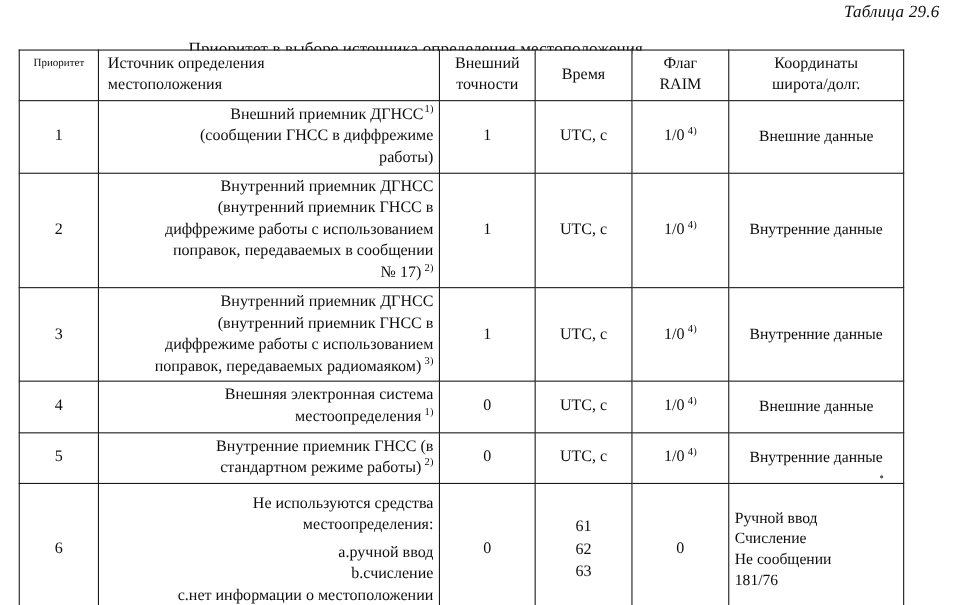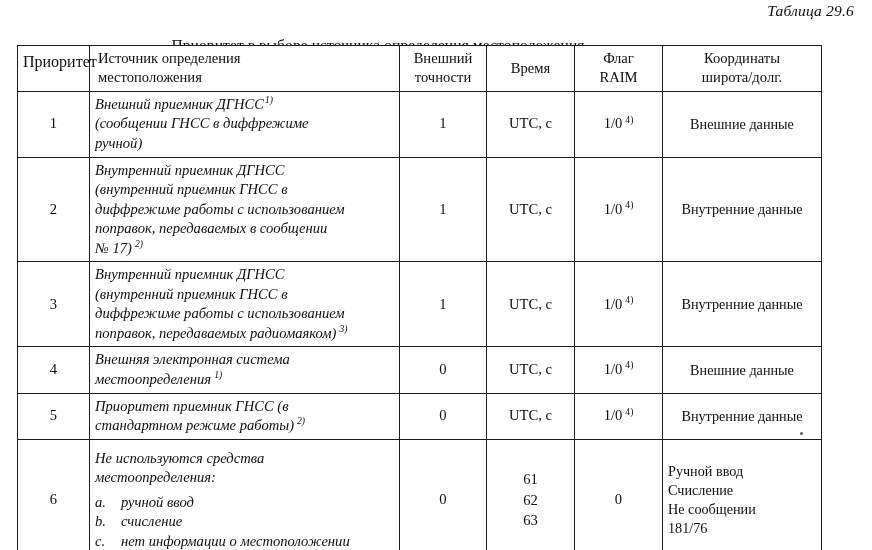--- a/index.html
+++ b/index.html
@@ -76,21 +76,21 @@
   col.c-coord { width: 159px; }
 
   
   thead td {
     text-align: center;
     vertical-align: top;
     padding-top: 4px;
     padding-bottom: 4px;
   }
   thead td.h-prio {
-    font-size: 16px;
+    font-size: 10px;
     vertical-align: top;
     padding-top: 5px;
   }
   thead td.h-src {
     text-align: left;
     padding-left: 8px;
     font-size: 14.6px;
   }
   thead td.h-center {
     font-size: 14.6px;
@@ -98,27 +98,26 @@
   }
 
   
   td.prio {
     text-align: center;
     vertical-align: top;
     padding-top: 6px;
     font-size: 14.6px;
   }
   td.src {
-    text-align: left;
+    text-align: right;
     vertical-align: top;
     padding-top: 5px;
     padding-left: 8px;
     font-size: 14.6px;
     line-height: 1.34;
-    font-style: italic;
   }
   td.num {
     text-align: center;
     font-size: 14.6px;
   }
   td.coord {
     text-align: left;
     padding-left: 10px;
     font-size: 14.2px;
   }
@@ -221,21 +220,21 @@
           </td>
         </tr>
       </thead>
 
       <tbody id="tbody">
           <tr style="height: 66px;">
             <td class="prio">1</td>
             <td class="src">
               <span class="line">Внешний приемник ДГНСС<sup class="ref">1)</sup></span>
               <span class="line">(сообщении ГНСС в диффрежиме</span>
-              <span class="line">ручной)</span>
+              <span class="line">работы)</span>
             </td>
             <td class="num">1</td>
             <td class="num">UTC, с</td>
             <td class="num">1/0<sup class="ref-sp">4)</sup></td>
             <td class="coord centered">Внешние данные</td>
           </tr>
           <tr style="height: 98px;">
             <td class="prio">2</td>
             <td class="src">
               <span class="line">Внутренний приемник ДГНСС</span>
@@ -269,21 +268,21 @@
               <span class="line">местоопределения<sup class="ref-sp">1)</sup></span>
             </td>
             <td class="num">0</td>
             <td class="num">UTC, с</td>
             <td class="num">1/0<sup class="ref-sp">4)</sup></td>
             <td class="coord centered">Внешние данные</td>
           </tr>
           <tr style="height: 40px;">
             <td class="prio">5</td>
             <td class="src">
-              <span class="line">Приоритет приемник ГНСС (в</span>
+              <span class="line">Внутренние приемник ГНСС (в</span>
               <span class="line">стандартном режиме работы)<sup class="ref-sp">2)</sup></span>
             </td>
             <td class="num">0</td>
             <td class="num">UTC, с</td>
             <td class="num">1/0<sup class="ref-sp">4)</sup></td>
             <td class="coord centered">Внутренние данные</td>
           </tr>
           <tr style="height: 122px;">
             <td class="prio">6</td>
             <td class="src">

